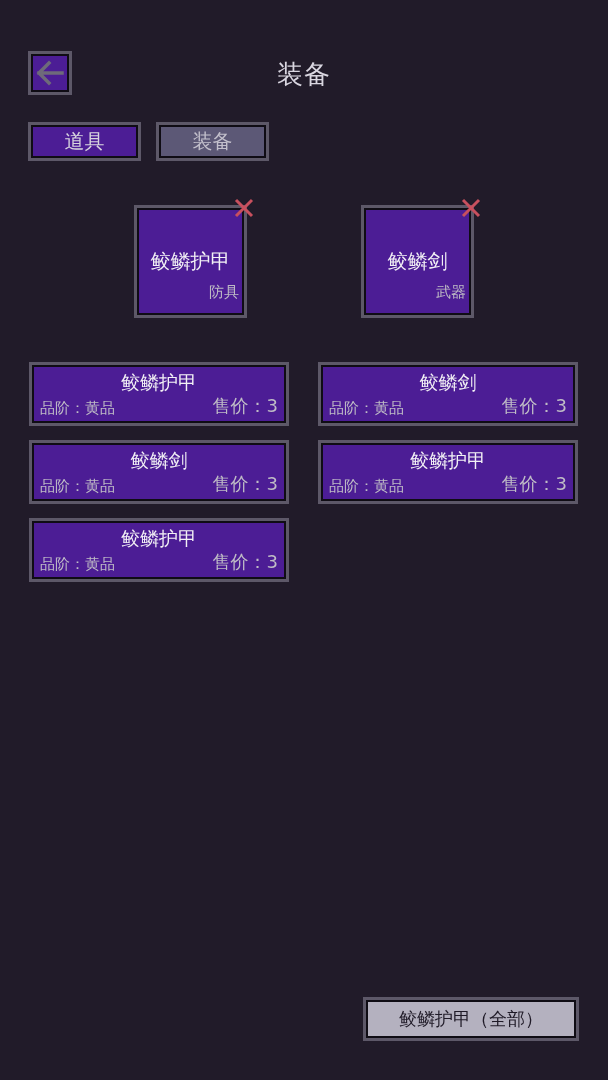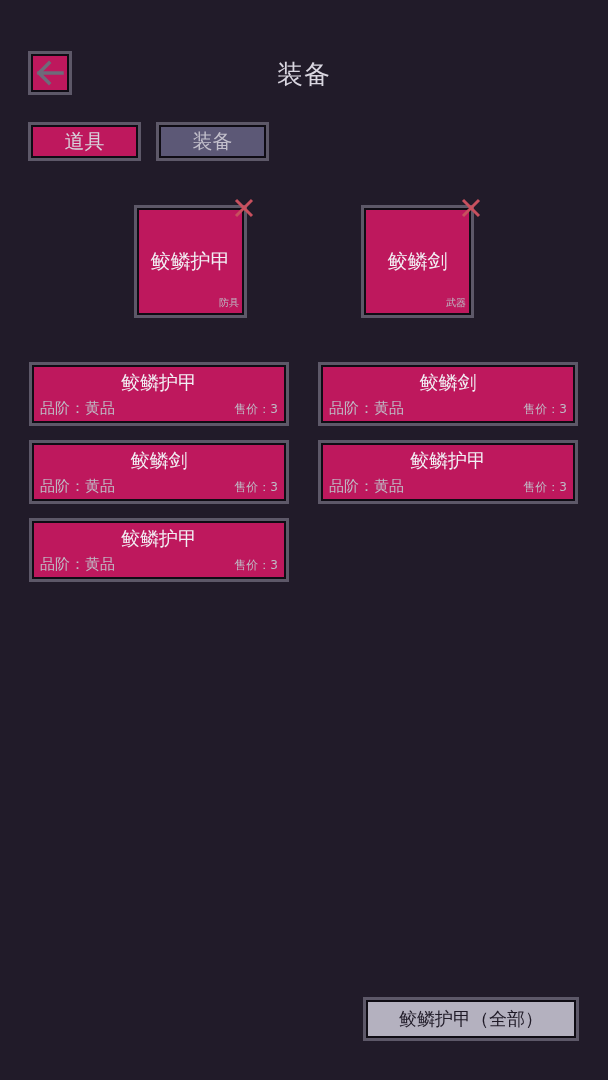--- a/index.html
+++ b/index.html
@@ -8,21 +8,21 @@
       background: #211b29;
       overflow: hidden;
       font-family: "DejaVu Sans", "Liberation Sans", sans-serif;
       color: #e8e6ee;
     }
     .screen { position: relative; width: 608px; height: 934px; }
 
     
     .frame {
       position: absolute;
-      background: #be185d;
+      background: #4c1d95;
       border: 3px solid #5d5868;
       box-shadow: inset 0 0 0 2px #0f0c14;
     }
 
     .back-btn {
       left: 28px; top: 51px; width: 44px; height: 44px;
       display: flex; align-items: center; justify-content: center;
       cursor: pointer;
     }
     .back-btn svg { width: 30px; height: 30px; }
@@ -46,43 +46,43 @@
       top: 205px; width: 113px; height: 113px;
       cursor: pointer;
     }
     .slot-armor { left: 134px; }
     .slot-weapon { left: 361px; }
     .slot-name {
       position: absolute; left: 0; right: 0; top: 40px;
       text-align: center; font-size: 20px; color: #f2f0f5;
     }
     .slot-type {
-      position: absolute; right: 5px; bottom: 5px;
-      font-size: 10px; color: #bdbac4; text-align: right;
+      position: absolute; right: 5px; bottom: 13px;
+      font-size: 15px; color: #bdbac4; text-align: right;
     }
     .remove-x {
       position: absolute; width: 22px; height: 22px;
       cursor: pointer;
     }
     .remove-x svg { width: 22px; height: 22px; }
 
     .item {
       width: 260px; height: 64px; cursor: pointer;
     }
     .item-name {
       position: absolute; left: 0; right: 0; top: 5px;
       text-align: center; font-size: 19px; color: #f2f0f5;
     }
     .item-quality {
       position: absolute; left: 8px; bottom: 5px;
       font-size: 15px; color: #bfbcc6; text-align: center;
     }
     .item-price {
       position: absolute; right: 8px; bottom: 5px;
-      font-size: 12px; color: #bfbcc6;
+      font-size: 18px; color: #bfbcc6;
     }
 
     .sell-all {
       left: 363px; top: 997px; width: 216px; height: 44px;
       background: #b4b1bf; border-color: #5d5868;
       box-shadow: inset 0 0 0 2px #0f0c14;
       display: flex; align-items: center; justify-content: center;
       font-size: 18px; color: #1f1a27; cursor: pointer;
     }
   </style>

